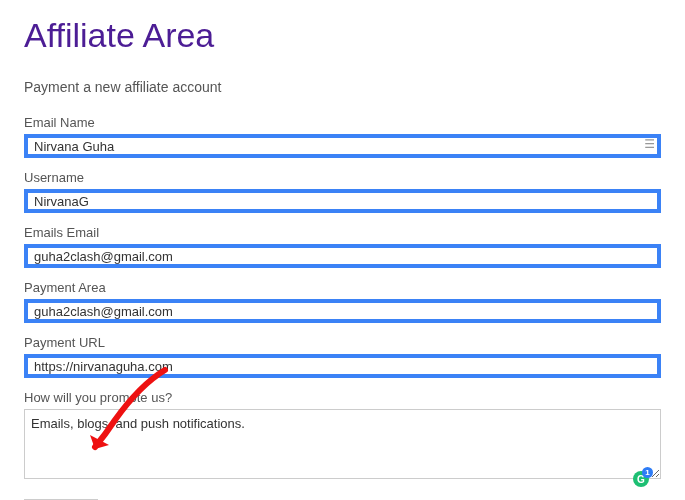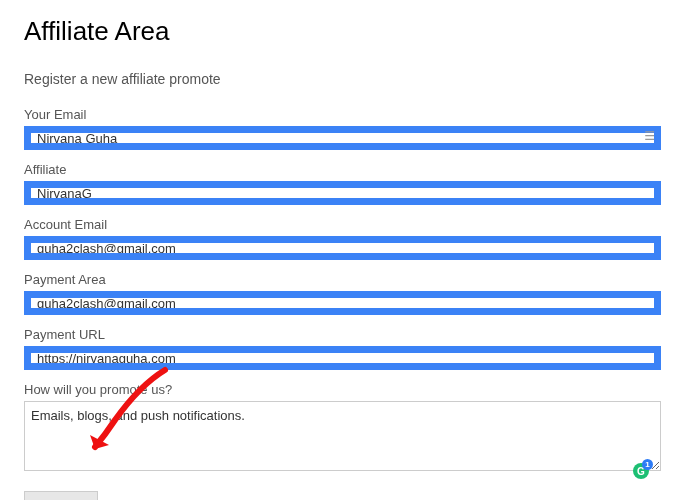--- a/index.html
+++ b/index.html
@@ -7,38 +7,38 @@
       margin: 0;
       padding: 16px 24px;
       font-family: "Helvetica Neue", Arial, sans-serif;
       color: #333;
       background: #fff;
       width: 685px;
       height: 500px;
       overflow: hidden;
     }
     h1 {
-      font-size: 26px;
+      font-size: 34px;
       font-weight: 400;
-      color: #000000;
+      color: #4c1d95;
       margin: 0 0 24px 0;
     }
     .subtitle {
       font-size: 14px;
       color: #555;
       margin-bottom: 20px;
     }
     .field-label {
       font-size: 13px;
       color: #555;
       margin-bottom: 4px;
     }
     .field-input {
       width: 100%;
-      border: 7px solid #3b82f6;
+      border: 4px solid #3b82f6;
       padding: 4px 6px;
       font-size: 13px;
       color: #333;
       font-family: inherit;
       margin-bottom: 12px;
       height: 24px;
     }
     .field-textarea {
       width: 100%;
       border: 1px solid #ccc;
@@ -110,32 +110,32 @@
       height: 90px;
       pointer-events: none;
     }
   </style>
 </head>
 <body>
 
 
 
 <h1>Affiliate Area</h1>
-<div class="subtitle">Register a new affiliate promote</div>
+<div class="subtitle">Payment a new affiliate account</div>
 
-<div class="field-label">Your Email</div>
+<div class="field-label">Email Name</div>
 <div class="input-wrap">
   <input class="field-input" type="text" value="Nirvana Guha" style="">
   <span class="input-icon">☰</span>
 </div>
 
-<div class="field-label">Affiliate</div>
+<div class="field-label">Username</div>
 <input class="field-input" type="text" value="NirvanaG" style="">
 
-<div class="field-label">Account Email</div>
+<div class="field-label">Emails Email</div>
 <input class="field-input" type="email" value="guha2clash@gmail.com" style="">
 
 <div class="field-label">Payment Area</div>
 <input class="field-input" type="email" value="guha2clash@gmail.com" style="">
 
 <div class="field-label">Payment URL</div>
 <input class="field-input" type="text" value="https://nirvanaguha.com" style="">
 
 <div class="field-label">How will you promote us?</div>
 <div class="textarea-wrap">

